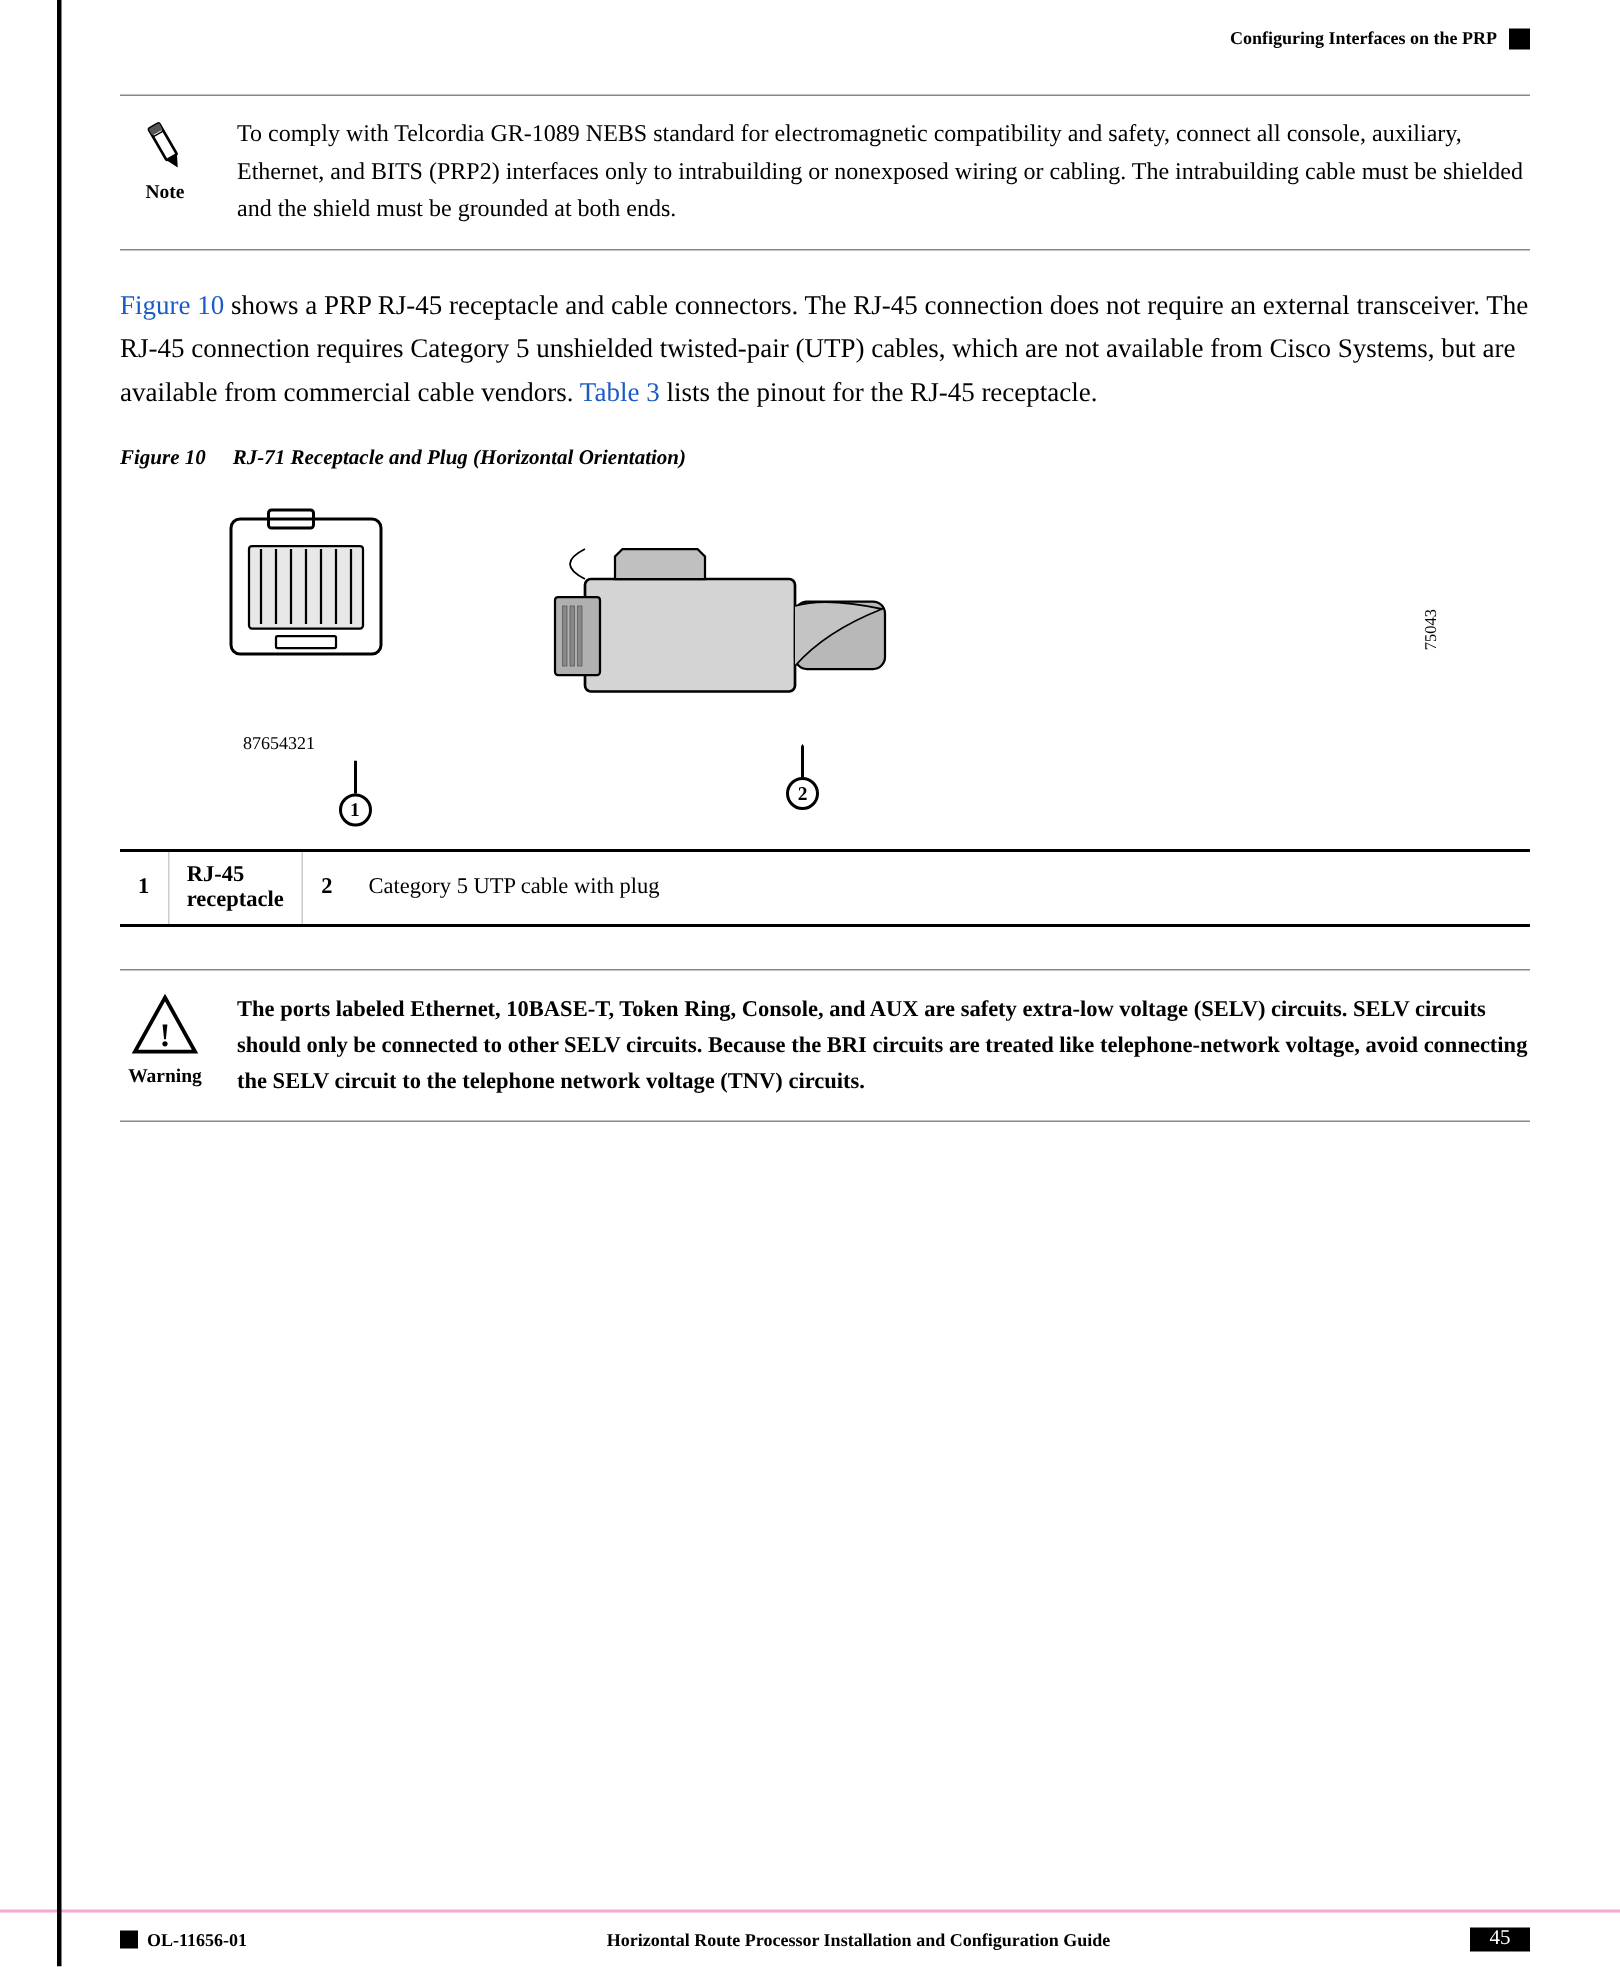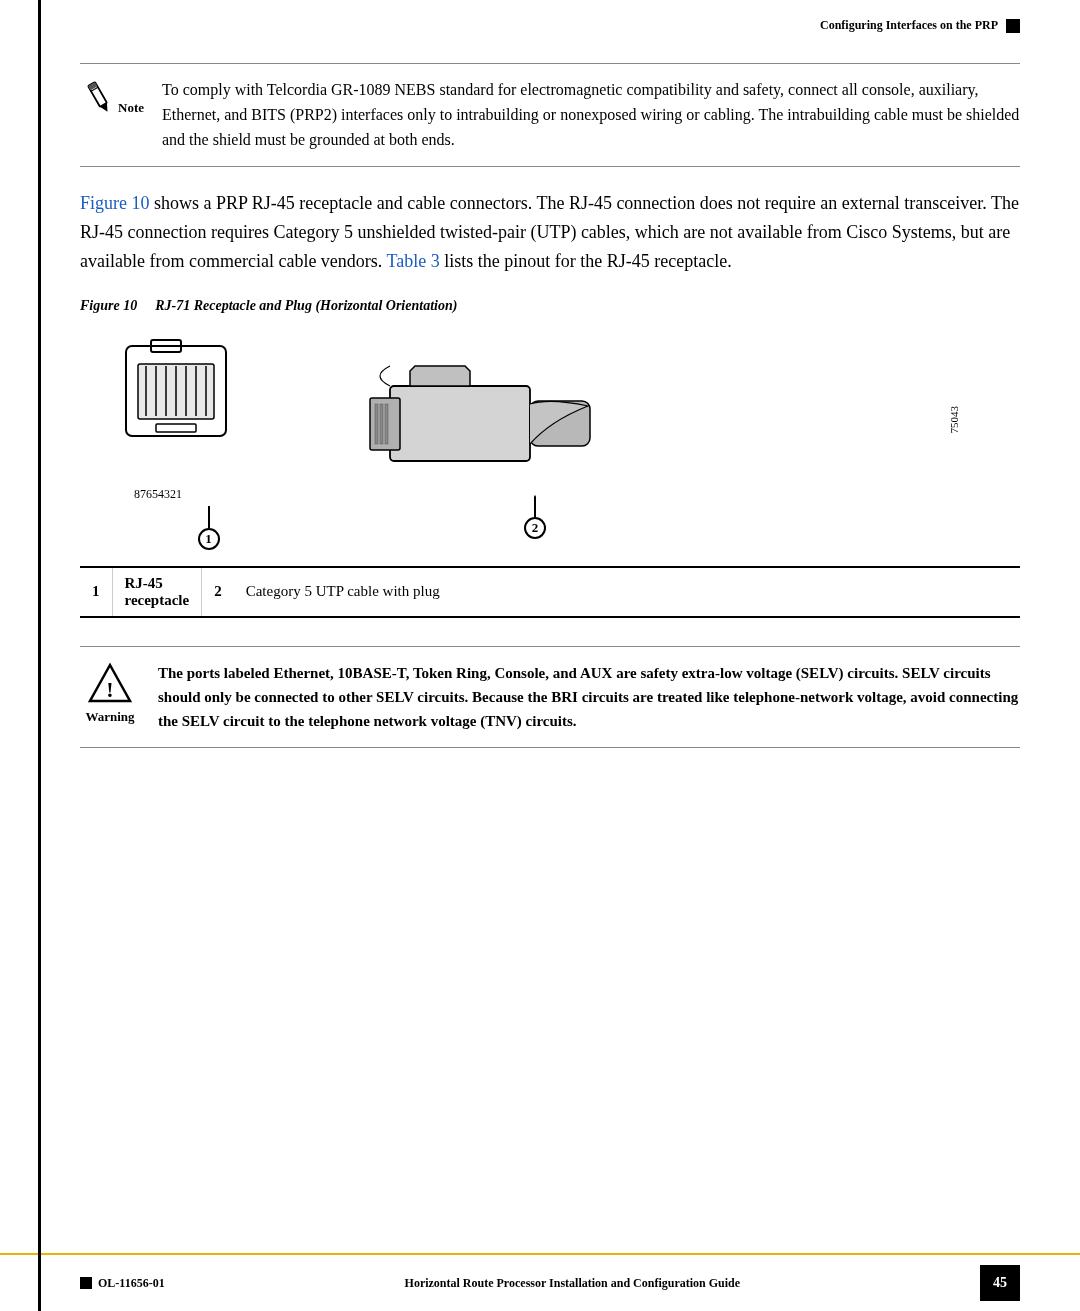--- a/index.html
+++ b/index.html
@@ -71,22 +71,22 @@
       align-items: flex-start;
       border-top: 1.5px solid #888;
       padding-top: 14px;
       padding-bottom: 14px;
       border-bottom: 1.5px solid #888;
       margin-bottom: 22px;
       gap: 18px;
     }
     .note-icon-col {
       display: flex;
-      flex-direction: row;
-      align-items: flex-end;
+      flex-direction: column;
+      align-items: center;
       min-width: 60px;
     }
     .note-pencil-icon {
       font-size: 32px;
       line-height: 1;
       color: #000;
     }
     .note-label {
       font-size: 13px;
       font-weight: bold;
@@ -207,21 +207,21 @@
     }
     .warning-text {
       font-size: 15px;
       line-height: 1.6;
       font-weight: bold;
       flex: 1;
     }
 
     
     .page-footer {
-      border-top: 2px solid #eab308;
+      border-top: 2px solid #f9a8d4;
       display: flex;
       justify-content: center;
       align-items: center;
       padding: 10px 60px 10px 80px;
       margin-top: auto;
     }
     .footer-doc-num {
       font-size: 12px;
       font-weight: bold;
       display: flex;
@@ -235,24 +235,24 @@
       display: inline-block;
     }
     .footer-title {
       font-size: 12px;
       font-weight: bold;
       text-align: center;
       flex: 1;
     }
     .footer-page-num {
       font-size: 14px;
-      font-weight: bold;
+      font-weight: normal;
       background: #000;
       color: #fff;
-      padding: 10px 12px;
+      padding: 0 12px;
       min-width: 40px;
       text-align: center;
     }
   </style>
 </head>
 <body>
 
 <div class="page-container">
 
   <div class="left-bar"></div>
@@ -288,21 +288,21 @@
       <a class="link-blue" href="#">Figure 10</a><span> shows a PRP RJ-45 receptacle and cable connectors. The RJ-45 connection does not require an external transceiver. The RJ-45 connection requires Category 5 unshielded twisted-pair (UTP) cables, which are not available from Cisco Systems, but are available from commercial cable vendors. </span><a class="link-blue" href="#">Table 3</a><span> lists the pinout for the RJ-45 receptacle.</span>
     </p>
 
     <div class="figure-caption">
       <span class="figure-caption-num">Figure 10</span>
       <span class="figure-caption-title">RJ-71 Receptacle and Plug (Horizontal Orientation)</span>
     </div>
 
     <div class="figure-drawing">
 
-      <div style="position:absolute; left:16px; top:10px;">
+      <div style="position:absolute; left:44px; top:10px;">
         <svg width="130" height="145" viewBox="0 0 130 145">
 
           <rect x="10" y="10" width="100" height="90" rx="6" ry="6" fill="none" stroke="#000" stroke-width="2"></rect>
 
           <rect x="35" y="4" width="30" height="12" rx="2" fill="none" stroke="#000" stroke-width="2"></rect>
 
           <rect x="22" y="28" width="76" height="55" rx="2" fill="#e8e8e8" stroke="#000" stroke-width="1.5"></rect>
 
           <line x1="30" y1="30" x2="30" y2="80" stroke="#000" stroke-width="1.5"></line>
           <line x1="40" y1="30" x2="40" y2="80" stroke="#000" stroke-width="1.5"></line>

